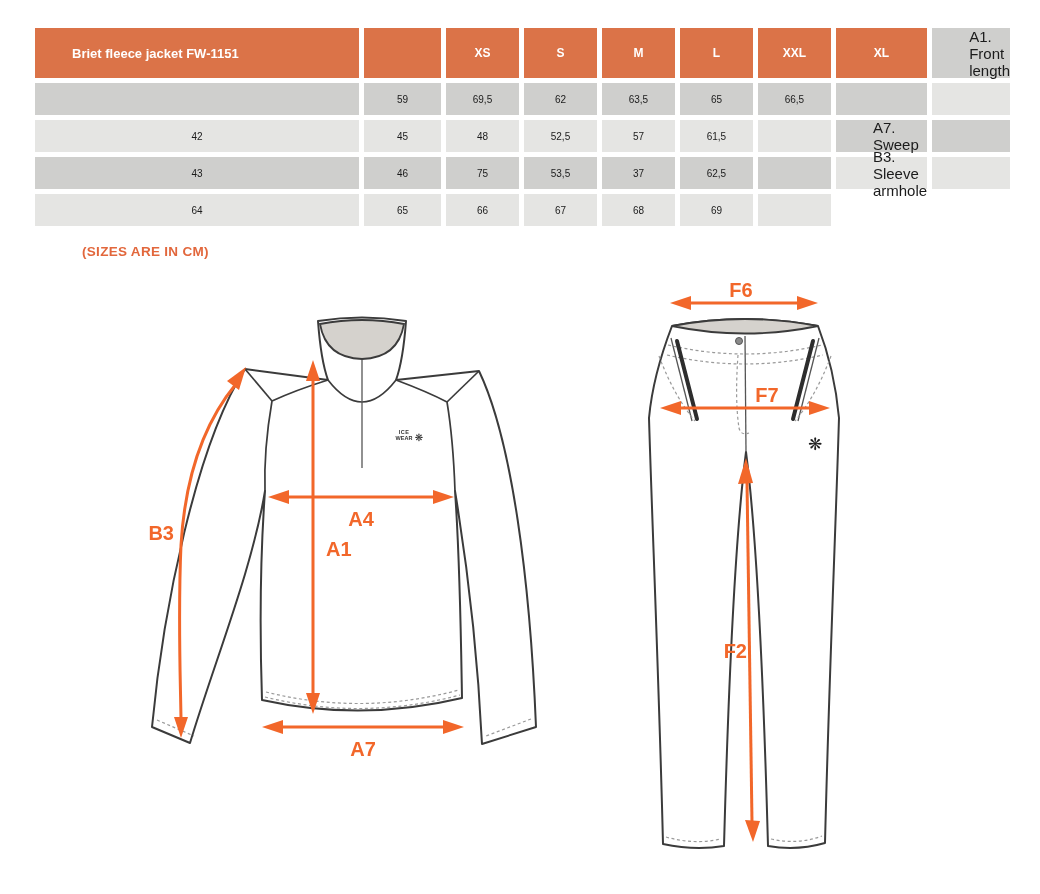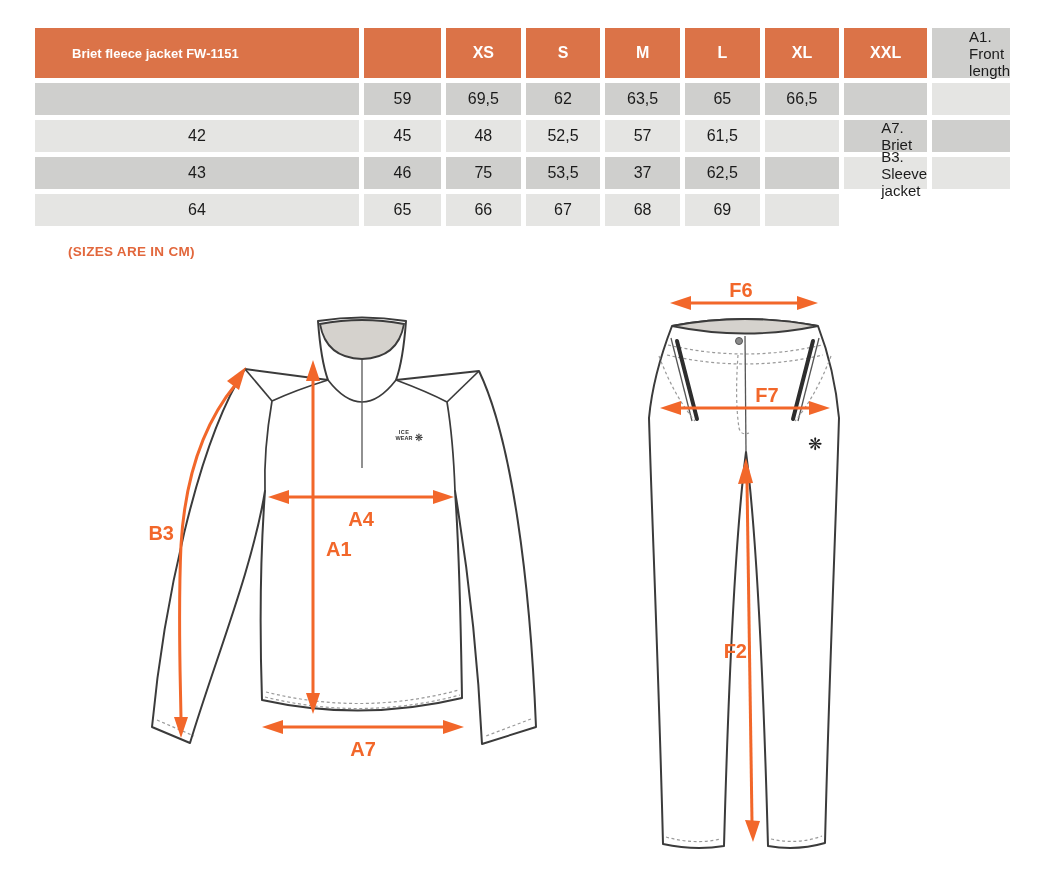--- a/index.html
+++ b/index.html
@@ -11,29 +11,29 @@
   
   .size-table {
     position:absolute; left:35px; top:28px; width:975px;
     display:grid;
     grid-template-columns:324px 77px repeat(7, 1fr);
     grid-template-rows:50px repeat(4, 32px);
     gap:5px;
     background:#fff;
   }
   .cell { display:flex; align-items:center; justify-content:center; }
-  .cell.head { background:var(--header_orange); color:#fff; font-weight:bold; font-size:16px; }
+  .cell.head { background:var(--header_orange); color:#fff; font-weight:bold; font-size:12px; }
   .cell.title-cell { justify-content:flex-start; padding-left:37px; font-size:13px; }
   .cell.rdark { background:var(--row_dark); }
   .cell.rlight { background:var(--row_light); }
   .cell.label-cell { justify-content:flex-start; padding-left:37px; font-size:15px; }
-  .cell.val { font-size:16px; }
+  .cell.val { font-size:10px; }
   
   .sizes-note {
-    position:absolute; left:68px; top:244px;
+    position:absolute; left:82px; top:244px;
     color:var(--note_orange); font-size:13.5px; font-weight:600; letter-spacing:.3px;
   }
   
   .diagram { position:absolute; left:0; top:268px; }
   .outline { fill:#fff; stroke:var(--outline); stroke-width:2; stroke-linejoin:round; }
   .seam    { fill:none; stroke:var(--outline); stroke-width:1.7; stroke-linejoin:round; }
   .thin    { fill:none; stroke:#555; stroke-width:1.3; }
   .stitch  { fill:none; stroke:#9a9a9a; stroke-width:1.2; stroke-dasharray:3 2.6; }
   .grayfill{ fill:var(--collar_gray); stroke:var(--outline); stroke-width:1.8; }
   .pocket  { fill:none; stroke:#2d2d2d; stroke-width:4; stroke-linecap:round; }
@@ -49,53 +49,53 @@
 <div class="page">
 
   <div class="size-table">
 
     <div class="cell head title-cell">Briet fleece jacket FW-1151</div>
     <div class="cell head"></div>
     <div class="cell head">XS</div>
     <div class="cell head">S</div>
     <div class="cell head">M</div>
     <div class="cell head">L</div>
+    <div class="cell head">XXL</div>
     <div class="cell head">XL</div>
-    <div class="cell head">XXL</div>
 
     <div class="cell rdark label-cell">A1. Front length</div>
     <div class="cell rdark"></div>
     <div class="cell rdark val">59</div>
     <div class="cell rdark val">69,5</div>
     <div class="cell rdark val">62</div>
     <div class="cell rdark val">63,5</div>
     <div class="cell rdark val">65</div>
     <div class="cell rdark val">66,5</div>
     <div class="cell rdark val"></div>
 
     <div class="cell rlight"></div>
     <div class="cell rlight val">42</div>
     <div class="cell rlight val">45</div>
     <div class="cell rlight val">48</div>
     <div class="cell rlight val">52,5</div>
     <div class="cell rlight val">57</div>
     <div class="cell rlight val">61,5</div>
     <div class="cell rlight val"></div>
 
-    <div class="cell rdark label-cell">A7. Briet</div>
+    <div class="cell rdark label-cell">A7. Sweep</div>
     <div class="cell rdark"></div>
     <div class="cell rdark val">43</div>
     <div class="cell rdark val">46</div>
     <div class="cell rdark val">75</div>
     <div class="cell rdark val">53,5</div>
     <div class="cell rdark val">37</div>
     <div class="cell rdark val">62,5</div>
     <div class="cell rdark val"></div>
 
-    <div class="cell rlight label-cell">B3. Sleeve jacket</div>
+    <div class="cell rlight label-cell">B3. Sleeve armhole</div>
     <div class="cell rlight"></div>
     <div class="cell rlight val">64</div>
     <div class="cell rlight val">65</div>
     <div class="cell rlight val">66</div>
     <div class="cell rlight val">67</div>
     <div class="cell rlight val">68</div>
     <div class="cell rlight val">69</div>
     <div class="cell rlight val"></div>
   </div>
 

